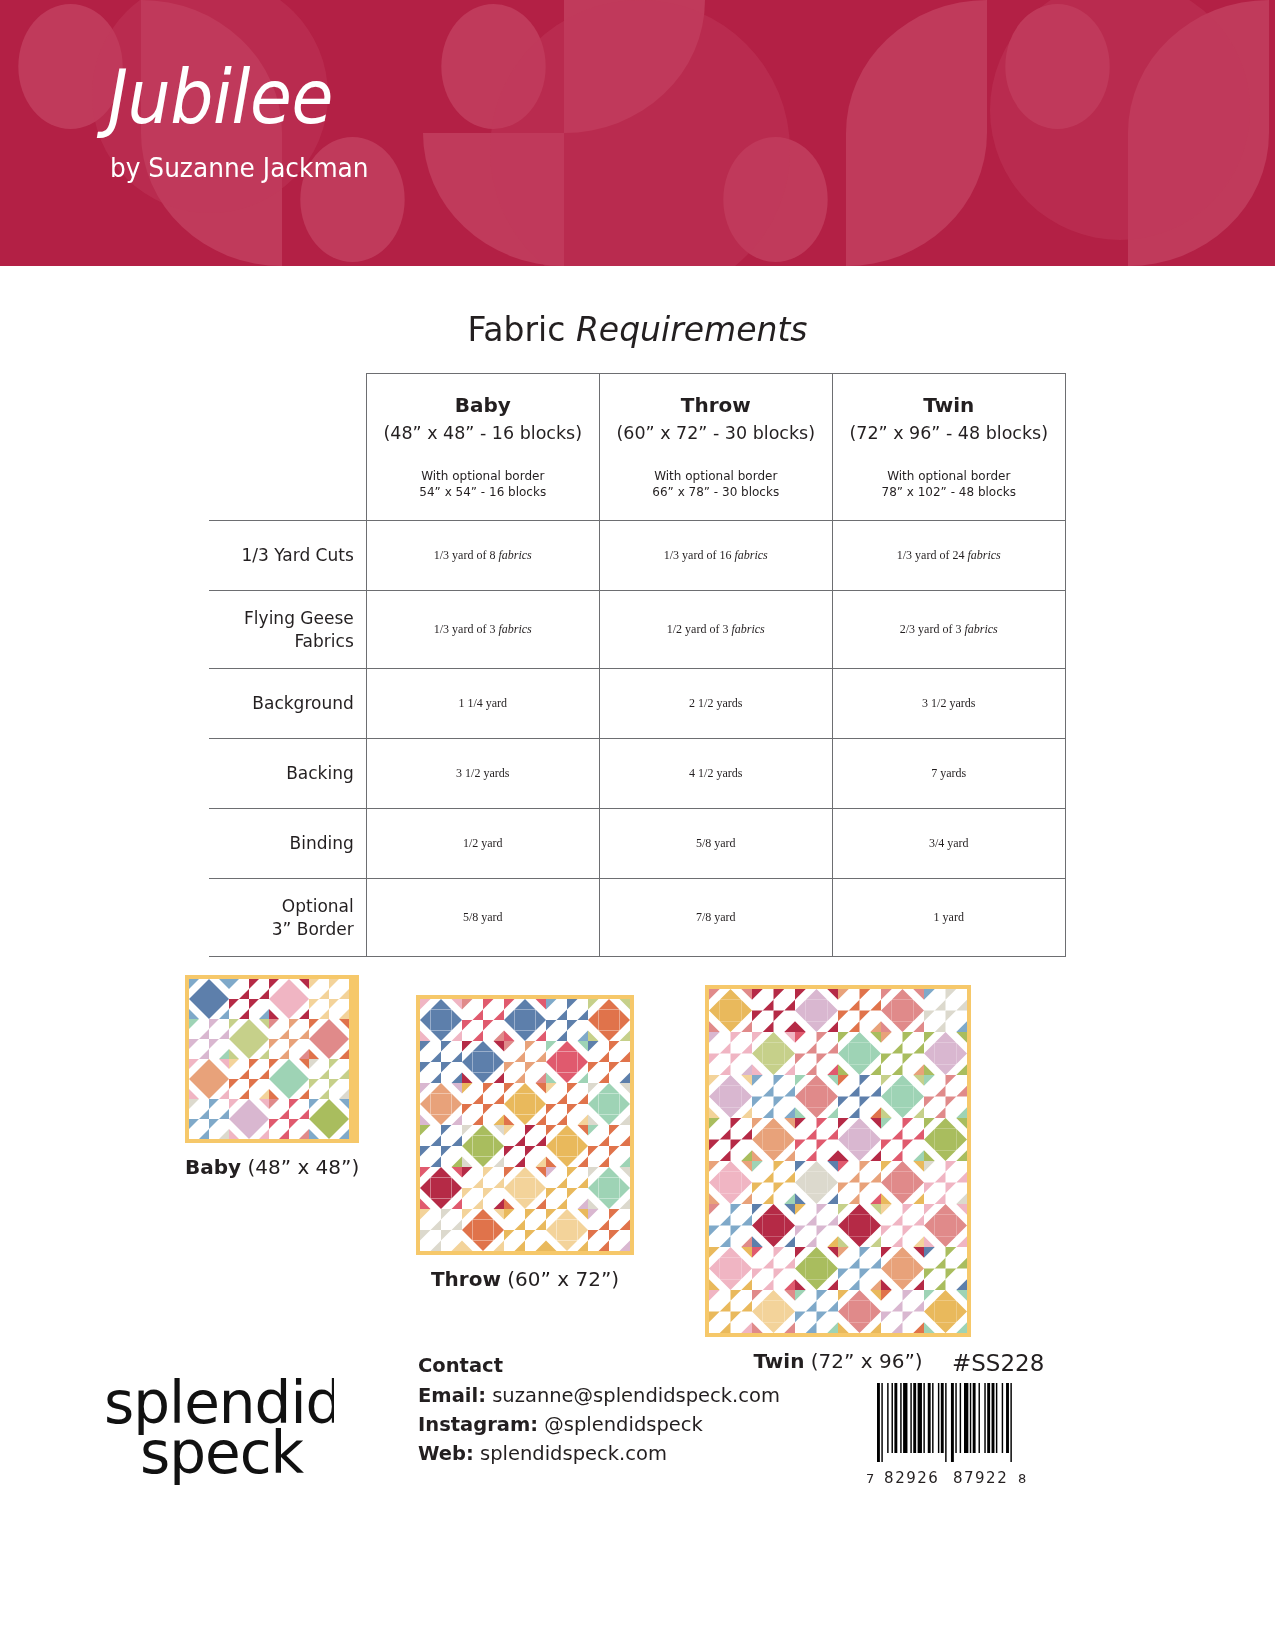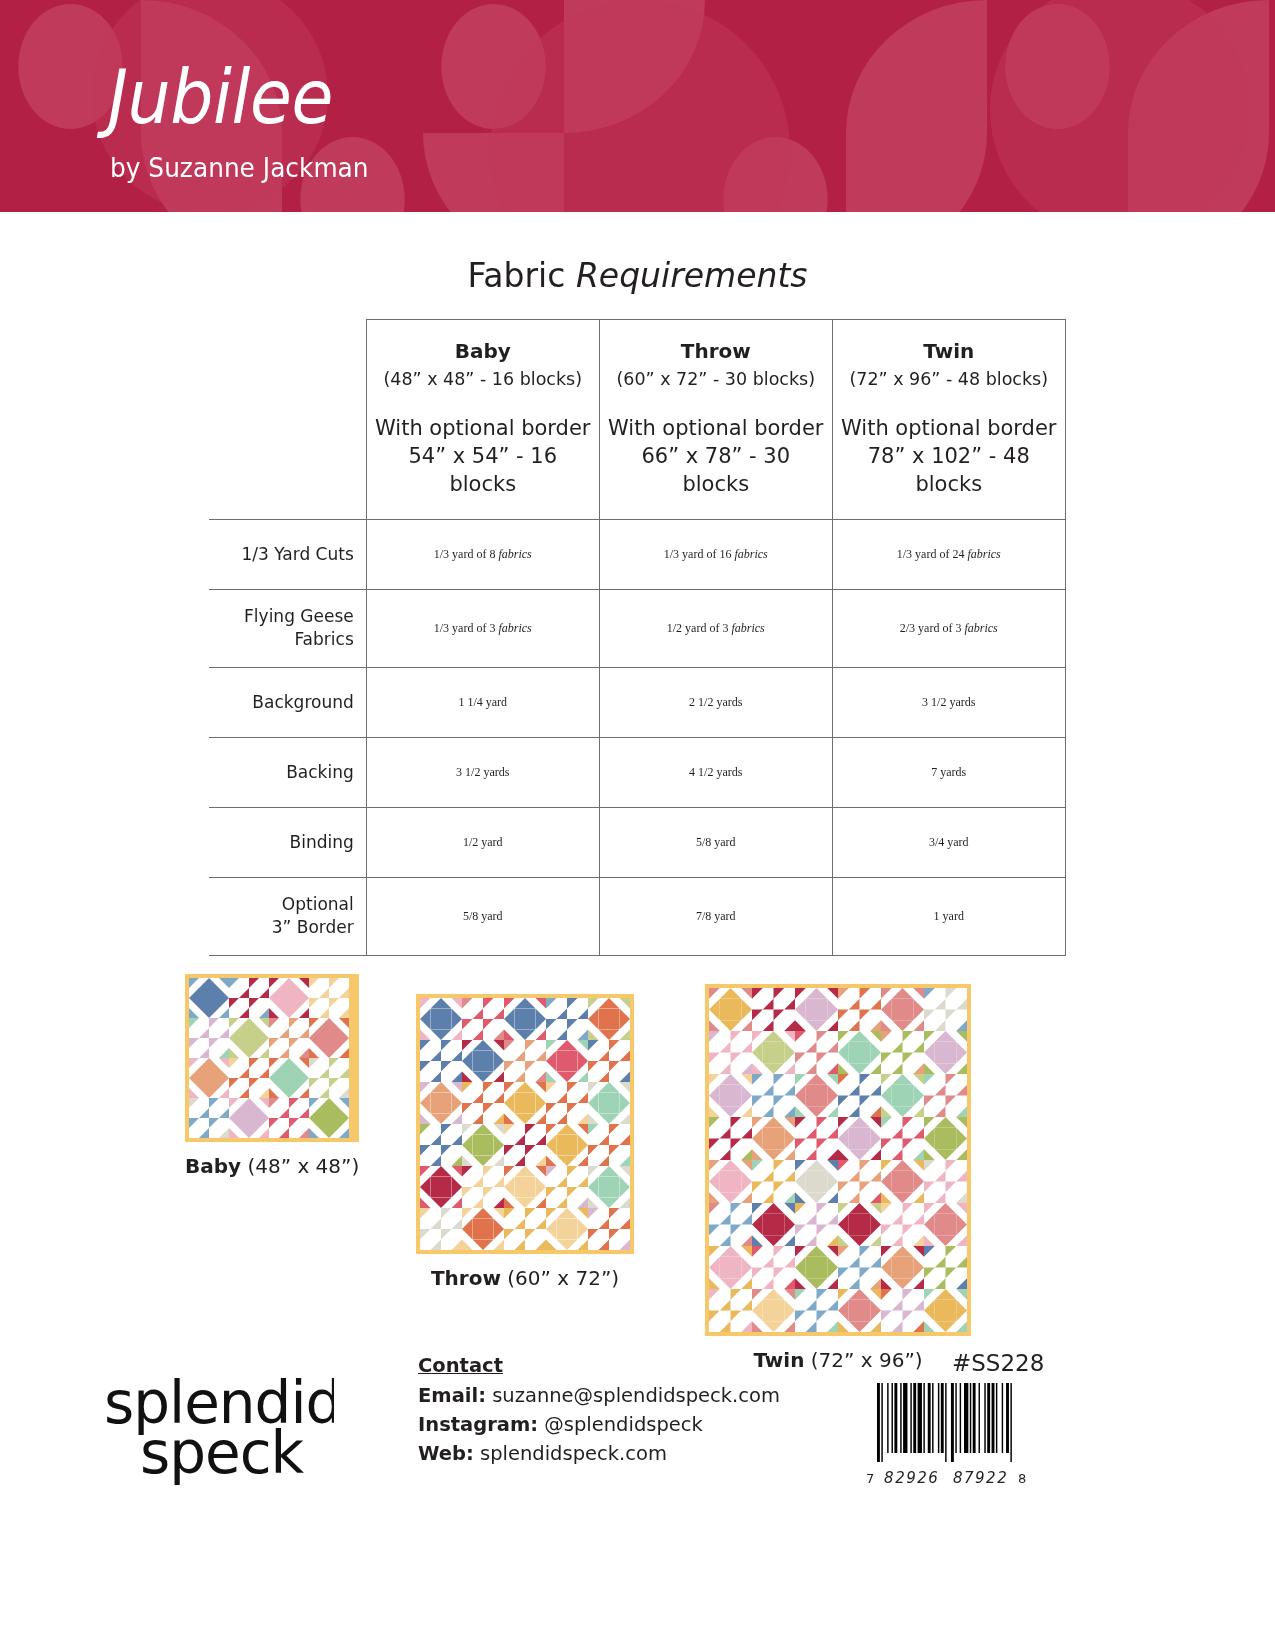--- a/index.html
+++ b/index.html
@@ -9,21 +9,21 @@
     background:#ffffff;
     font-family:"Liberation Sans", sans-serif;
     color:#231f20;
     position:relative;
     overflow:hidden;
   }
 
   
   #header {
     position:relative;
-    width:1275px; height:212px;
+    width:1275px; height:266px;
     background:#b32045;
     overflow:hidden;
   }
   #header-pattern { position:absolute; inset:0; }
   #header-text {
     position:absolute; left:108px; top:60px;
     color:#ffffff;
   }
   #title {
     font-family:"DejaVu Sans", sans-serif;
@@ -83,21 +83,21 @@
     font-size:17px;
   }
   thead td.corner { border:none; }
   thead th.sizehead {
     padding:18px 8px 20px;
     font-weight:400;
   }
   thead th.sizehead .nm { font-weight:700; font-size:20px; display:block; margin-bottom:3px;}
   thead th.sizehead .dim { display:block; font-size:17.5px; }
   thead th.sizehead .gap { display:block; height:22px; }
-  thead th.sizehead .ob  { display:block; font-size:21px; }
+  thead th.sizehead .ob  { display:block; font-size:12px; }
   td.val { font-size:12px;font-family:Liberation Serif, serif; }
   td.val em { font-style:italic; }
   .tall { height:70px; }
   .tall2 { height:78px; }
 
   
   #quilts { position:relative; height:420px; margin-top:18px; }
   .quilt-item { position:absolute; }
   .quilt-frame {
     background:#f6c86a;
@@ -118,21 +118,21 @@
   
   #footer { position:absolute; left:0; top:1340px; width:1275px; height:240px; }
   #logo { position:absolute; left:104px; top:25px; }
   #contact { position:absolute; left:418px; top:12px; }
   #contact .line {
     font-family:"DejaVu Sans", sans-serif;
     font-size:19.5px;
     line-height:1.48;
     white-space:nowrap;
   }
-  #contact .hdr { font-weight:700; margin-bottom:1px;text-decoration:underline; }
+  #contact .hdr { font-weight:700; margin-bottom:1px; }
   #contact .lbl { font-weight:700; }
 
   #barcode-area { position:absolute; left:866px; top:10px; width:250px; }
   #sku {
     font-family:"DejaVu Sans", sans-serif;
     font-size:23px;
     margin-left:86px;
     margin-bottom:6px;
   }
   #barcode-row { display:flex; align-items:flex-end; }
@@ -144,21 +144,20 @@
   #bc-left { margin-right:3px; }
   #bc-right { margin-left:3px; }
   #bc-bars { position:relative; }
   #bc-digits {
     display:flex;
     font-family:"DejaVu Sans", sans-serif;
     font-size:15px;
     letter-spacing:1.5px;
     justify-content:space-around;
     margin-top:1px;
-    font-style:italic;
   }
 </style>
 </head>
 <body>
 
 <div id="header">
   <svg id="header-pattern" width="1275" height="266" viewBox="0 0 1275 266" aria-hidden="true">
       <ellipse cx="70.5" cy="66.5" rx="52.17" ry="62.51" fill="#c03a5b"></ellipse>
       <path d="M141,133 L141,0 A141,133 0 0 1 282,133 Z" fill="#c03a5b"></path>
       <ellipse cx="493.5" cy="66.5" rx="52.17" ry="62.51" fill="#c03a5b"></ellipse>

